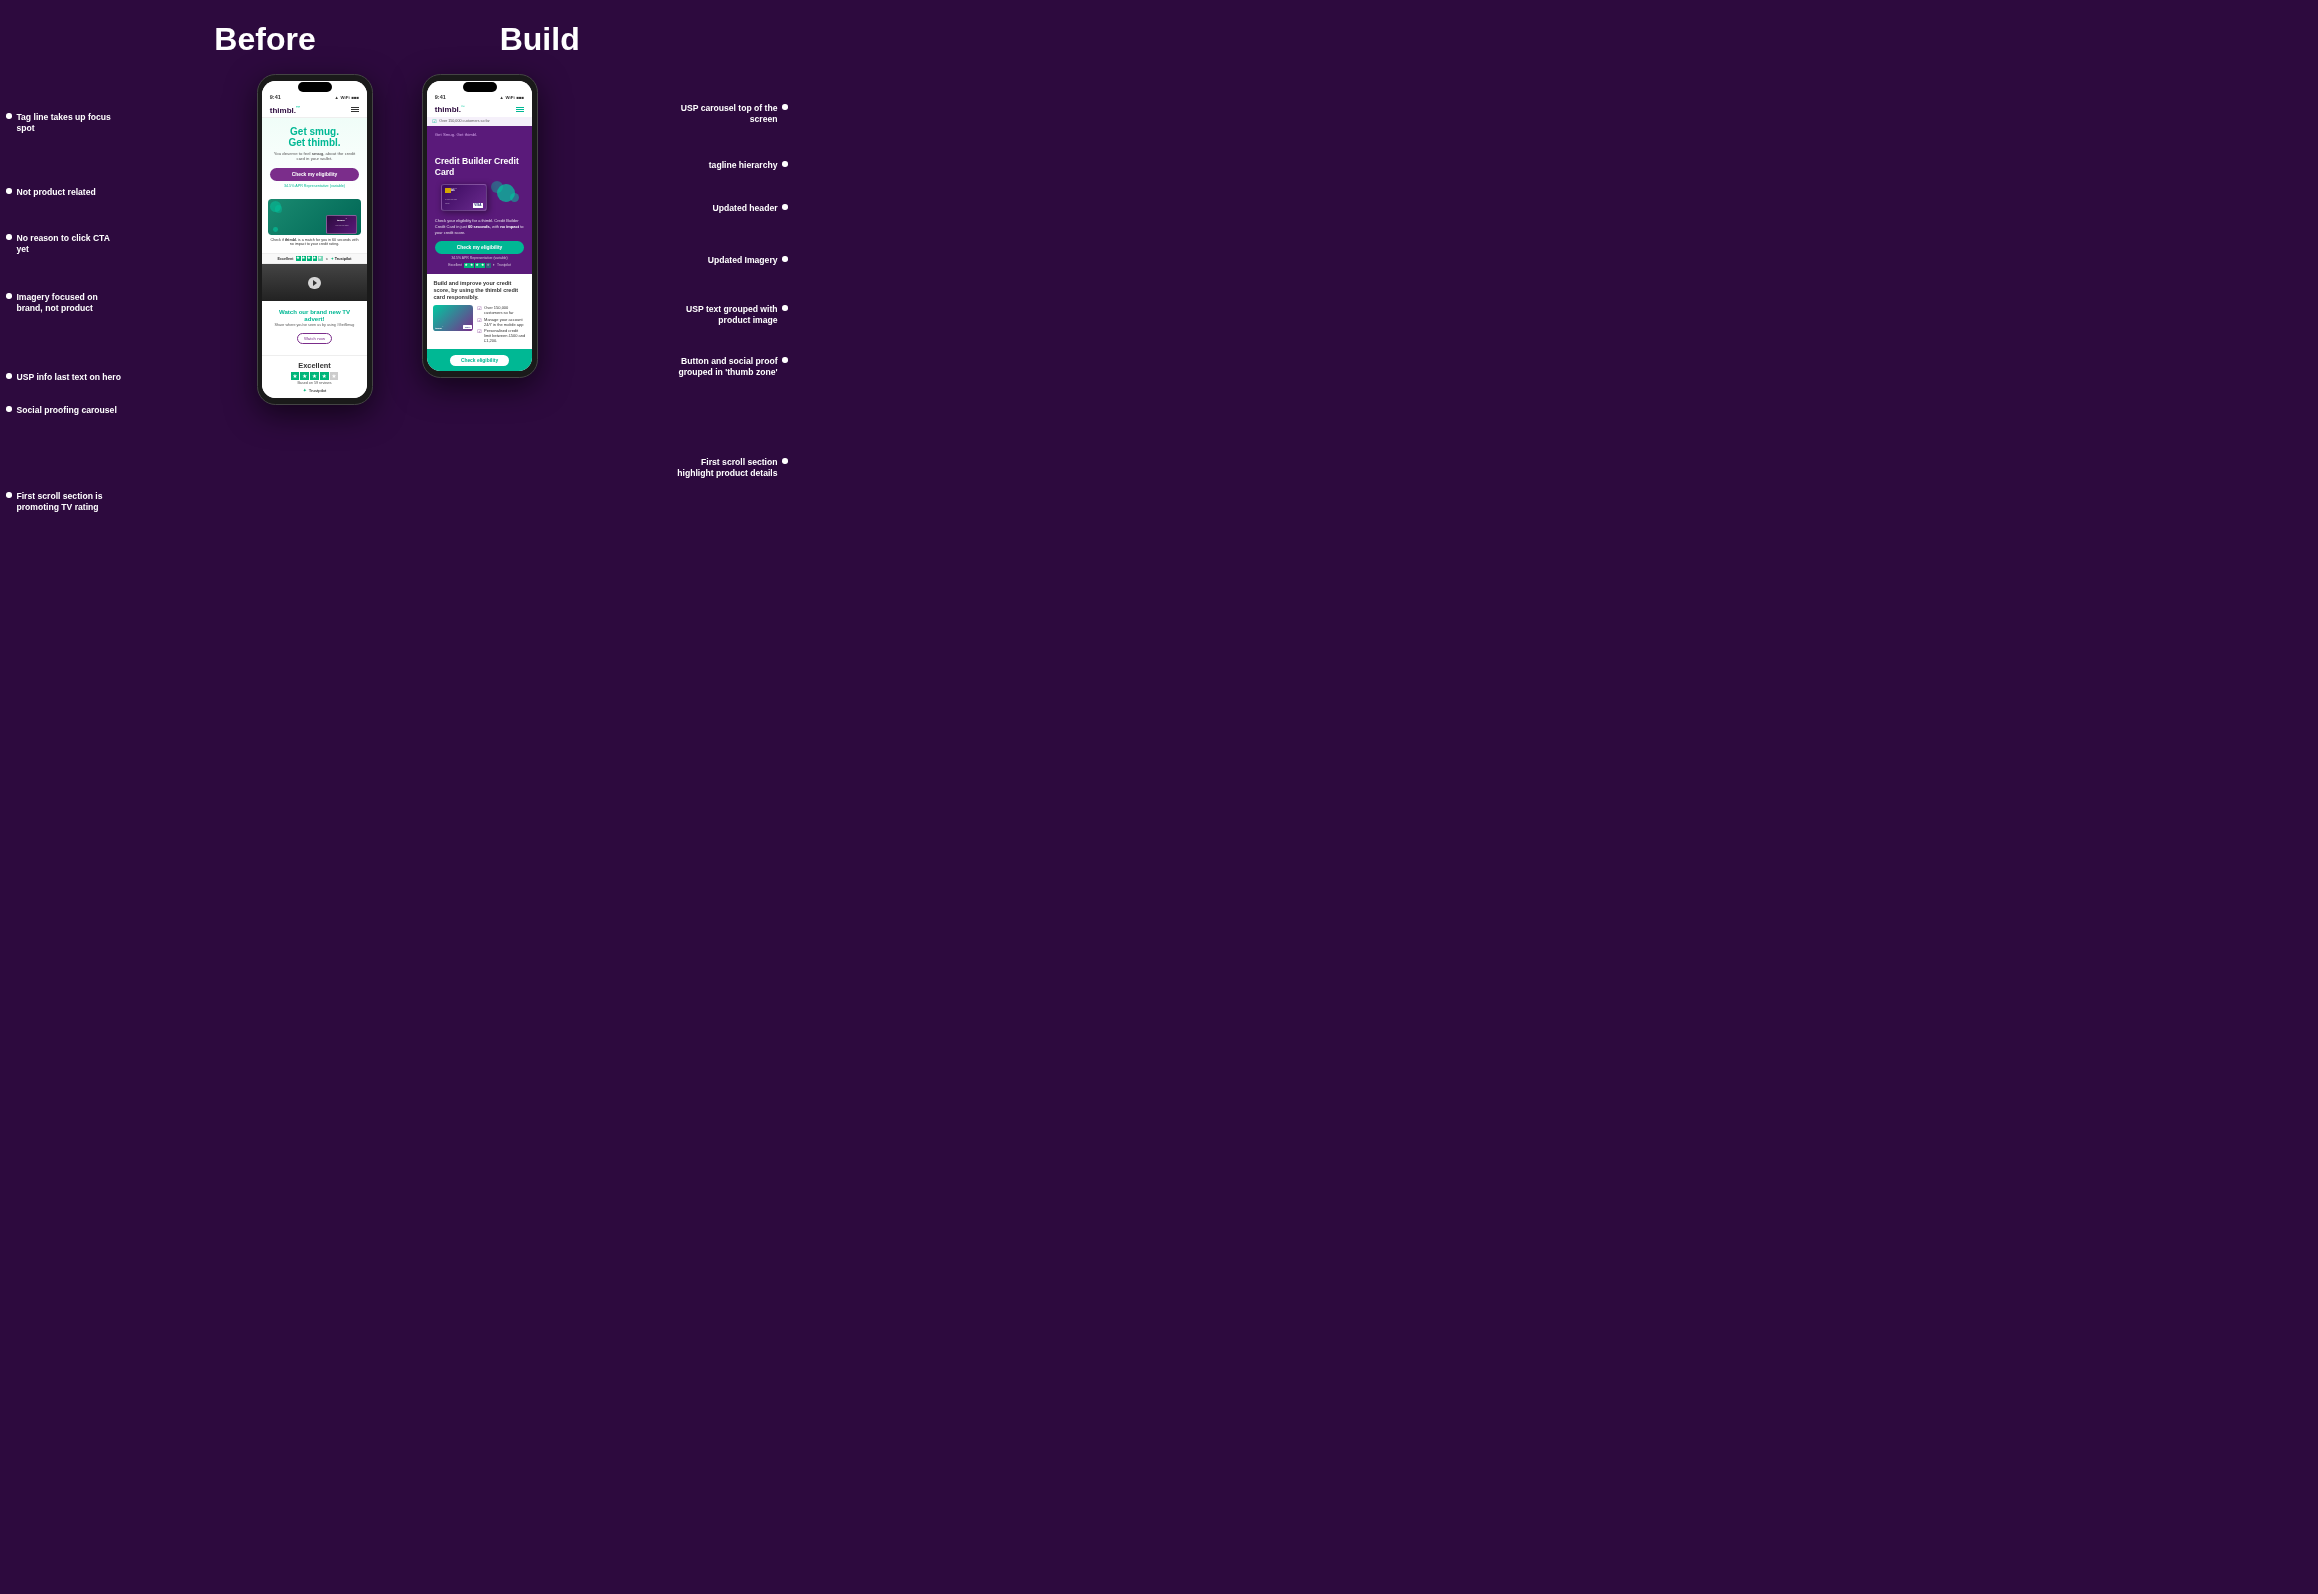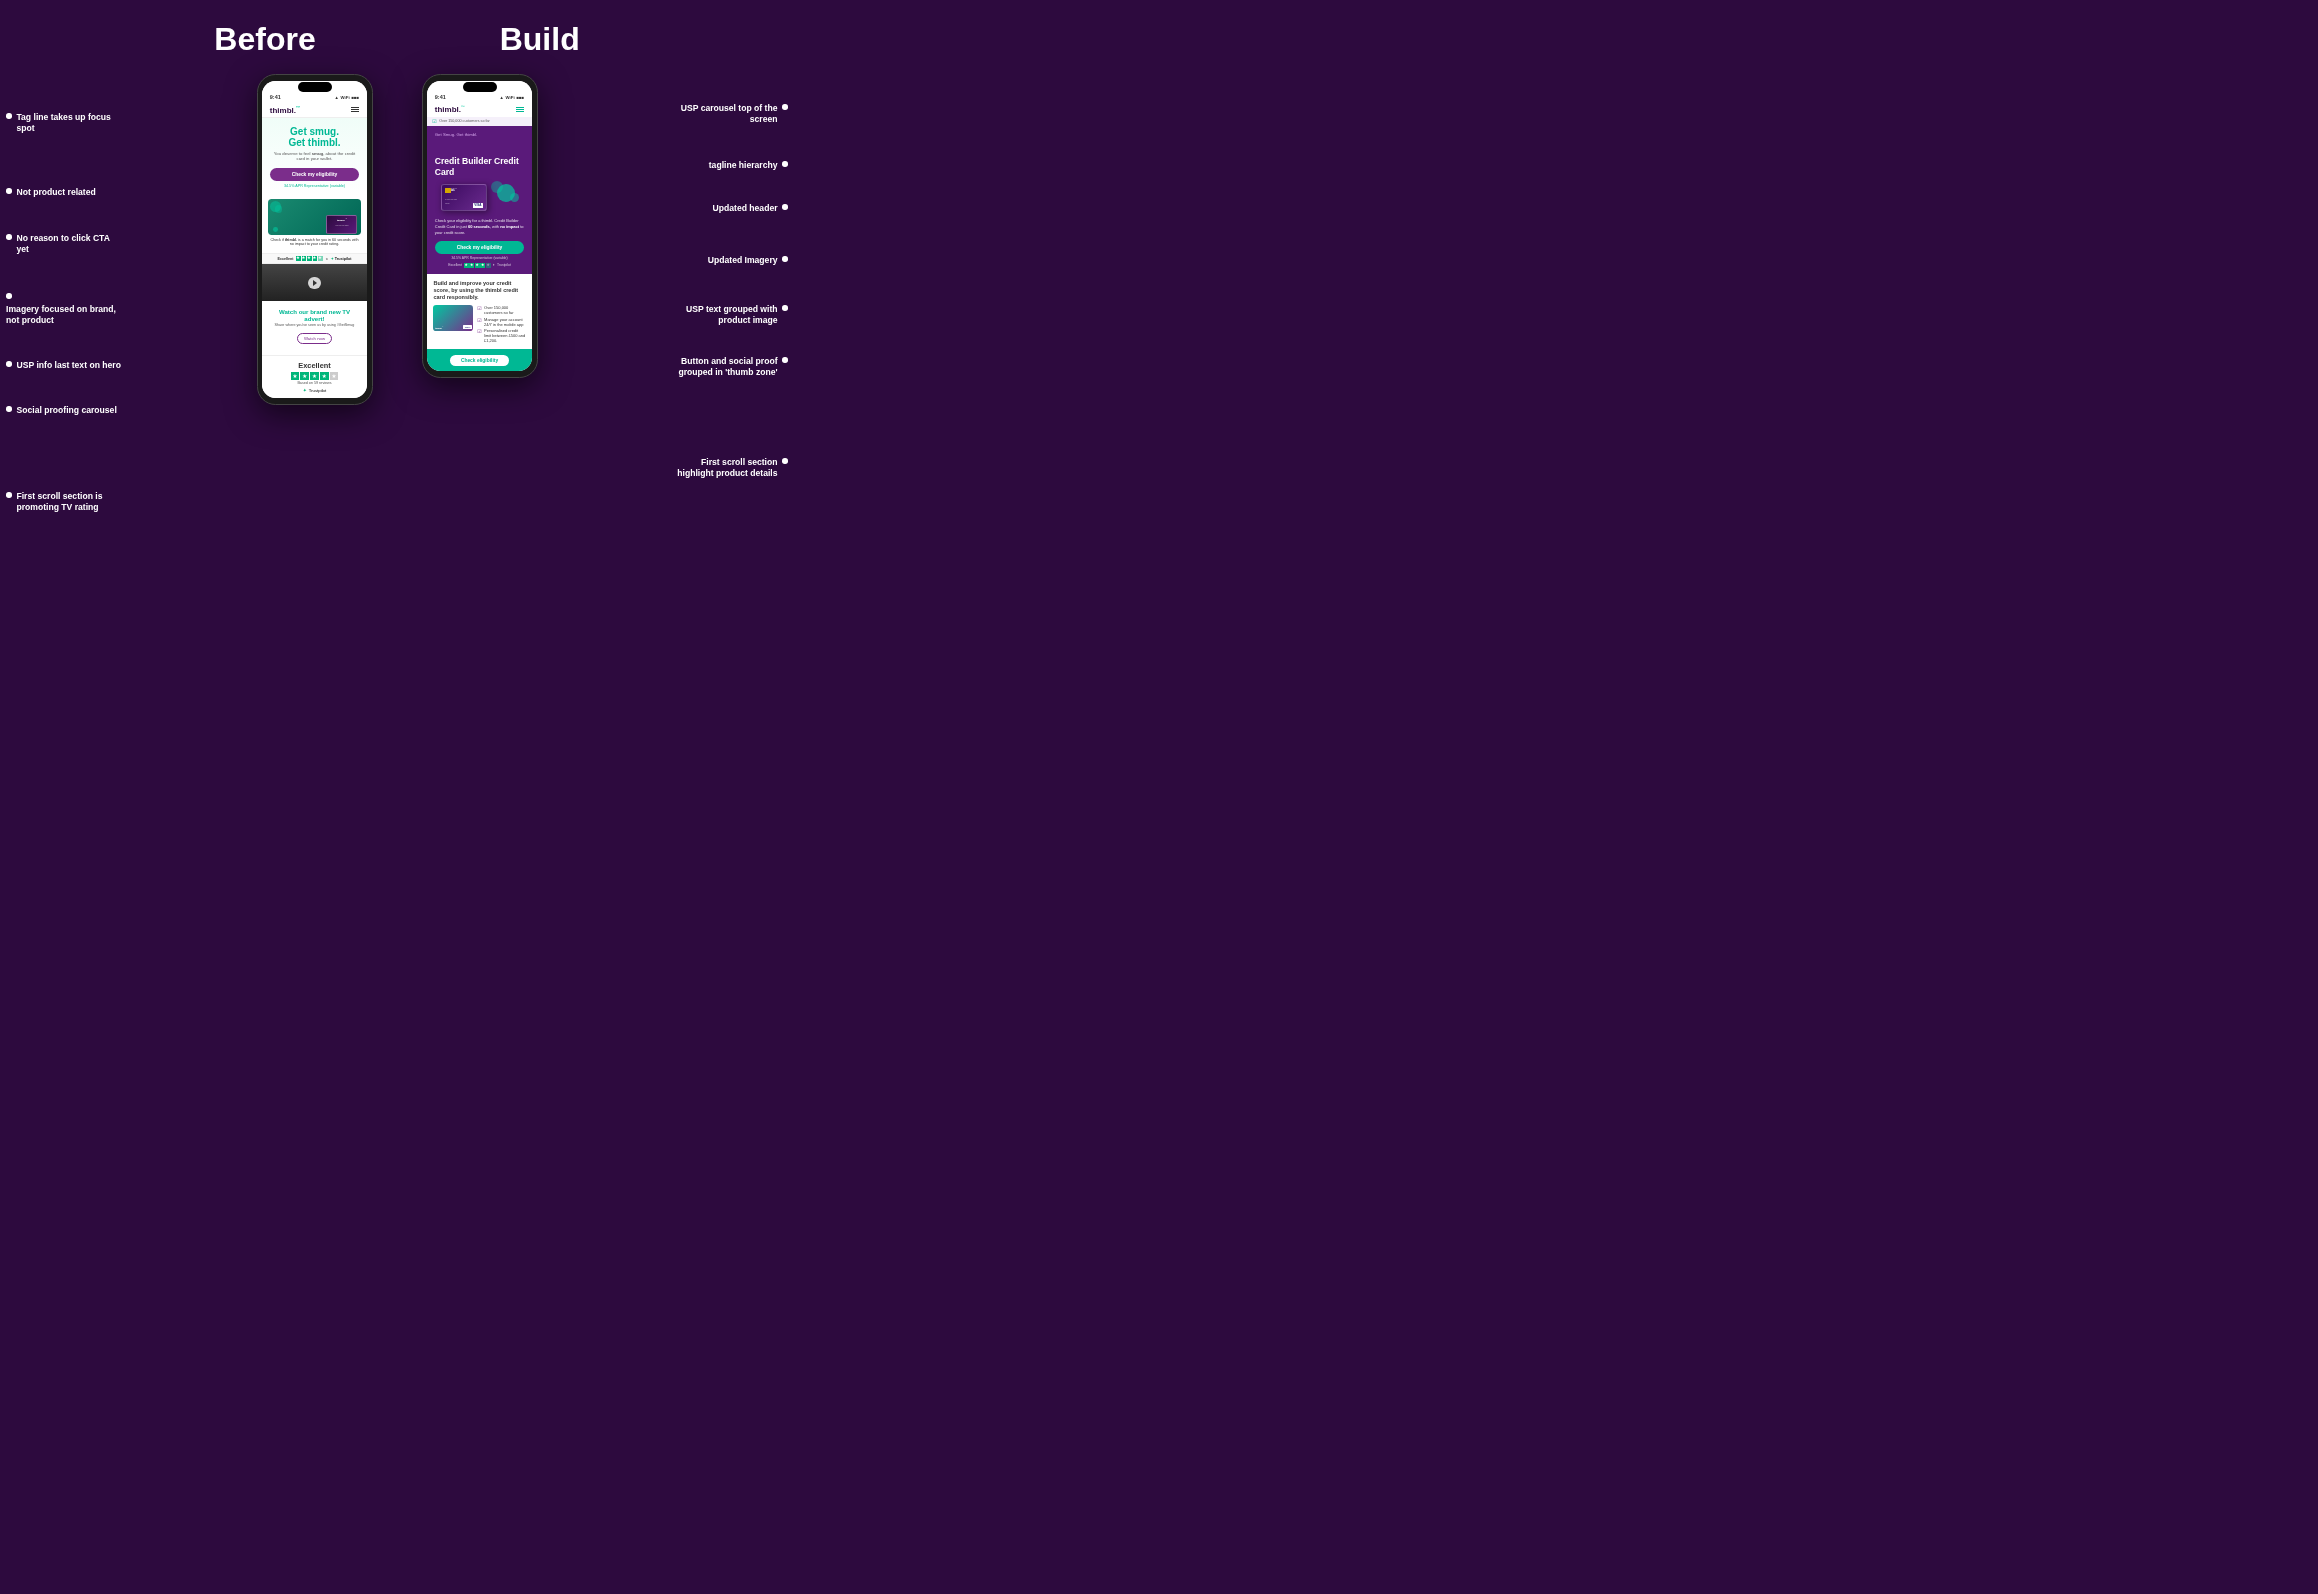--- a/index.html
+++ b/index.html
@@ -490,25 +490,25 @@
         <span>Tag line takes up focus spot</span>
       </div>
       <div class="note-item" style="top:113px;">
         <span class="bullet"></span>
         <span>Not product related</span>
       </div>
       <div class="note-item" style="top:159px;">
         <span class="bullet"></span>
         <span>No reason to click CTA yet</span>
       </div>
-      <div class="note-item" style="top:218px;flex-direction:column;">
+      <div class="note-item" style="top:218px;">
         <span class="bullet"></span>
         <span>Imagery focused on brand, not product</span>
       </div>
-      <div class="note-item" style="top:286px;">
+      <div class="note-item" style="top:298px;">
         <span class="bullet"></span>
         <span>USP info last text on hero</span>
       </div>
       <div class="note-item" style="top:331px;">
         <span class="bullet"></span>
         <span>Social proofing carousel</span>
       </div>
       <div class="note-item" style="top:417px;">
         <span class="bullet"></span>
         <span>First scroll section is promoting TV rating</span>

